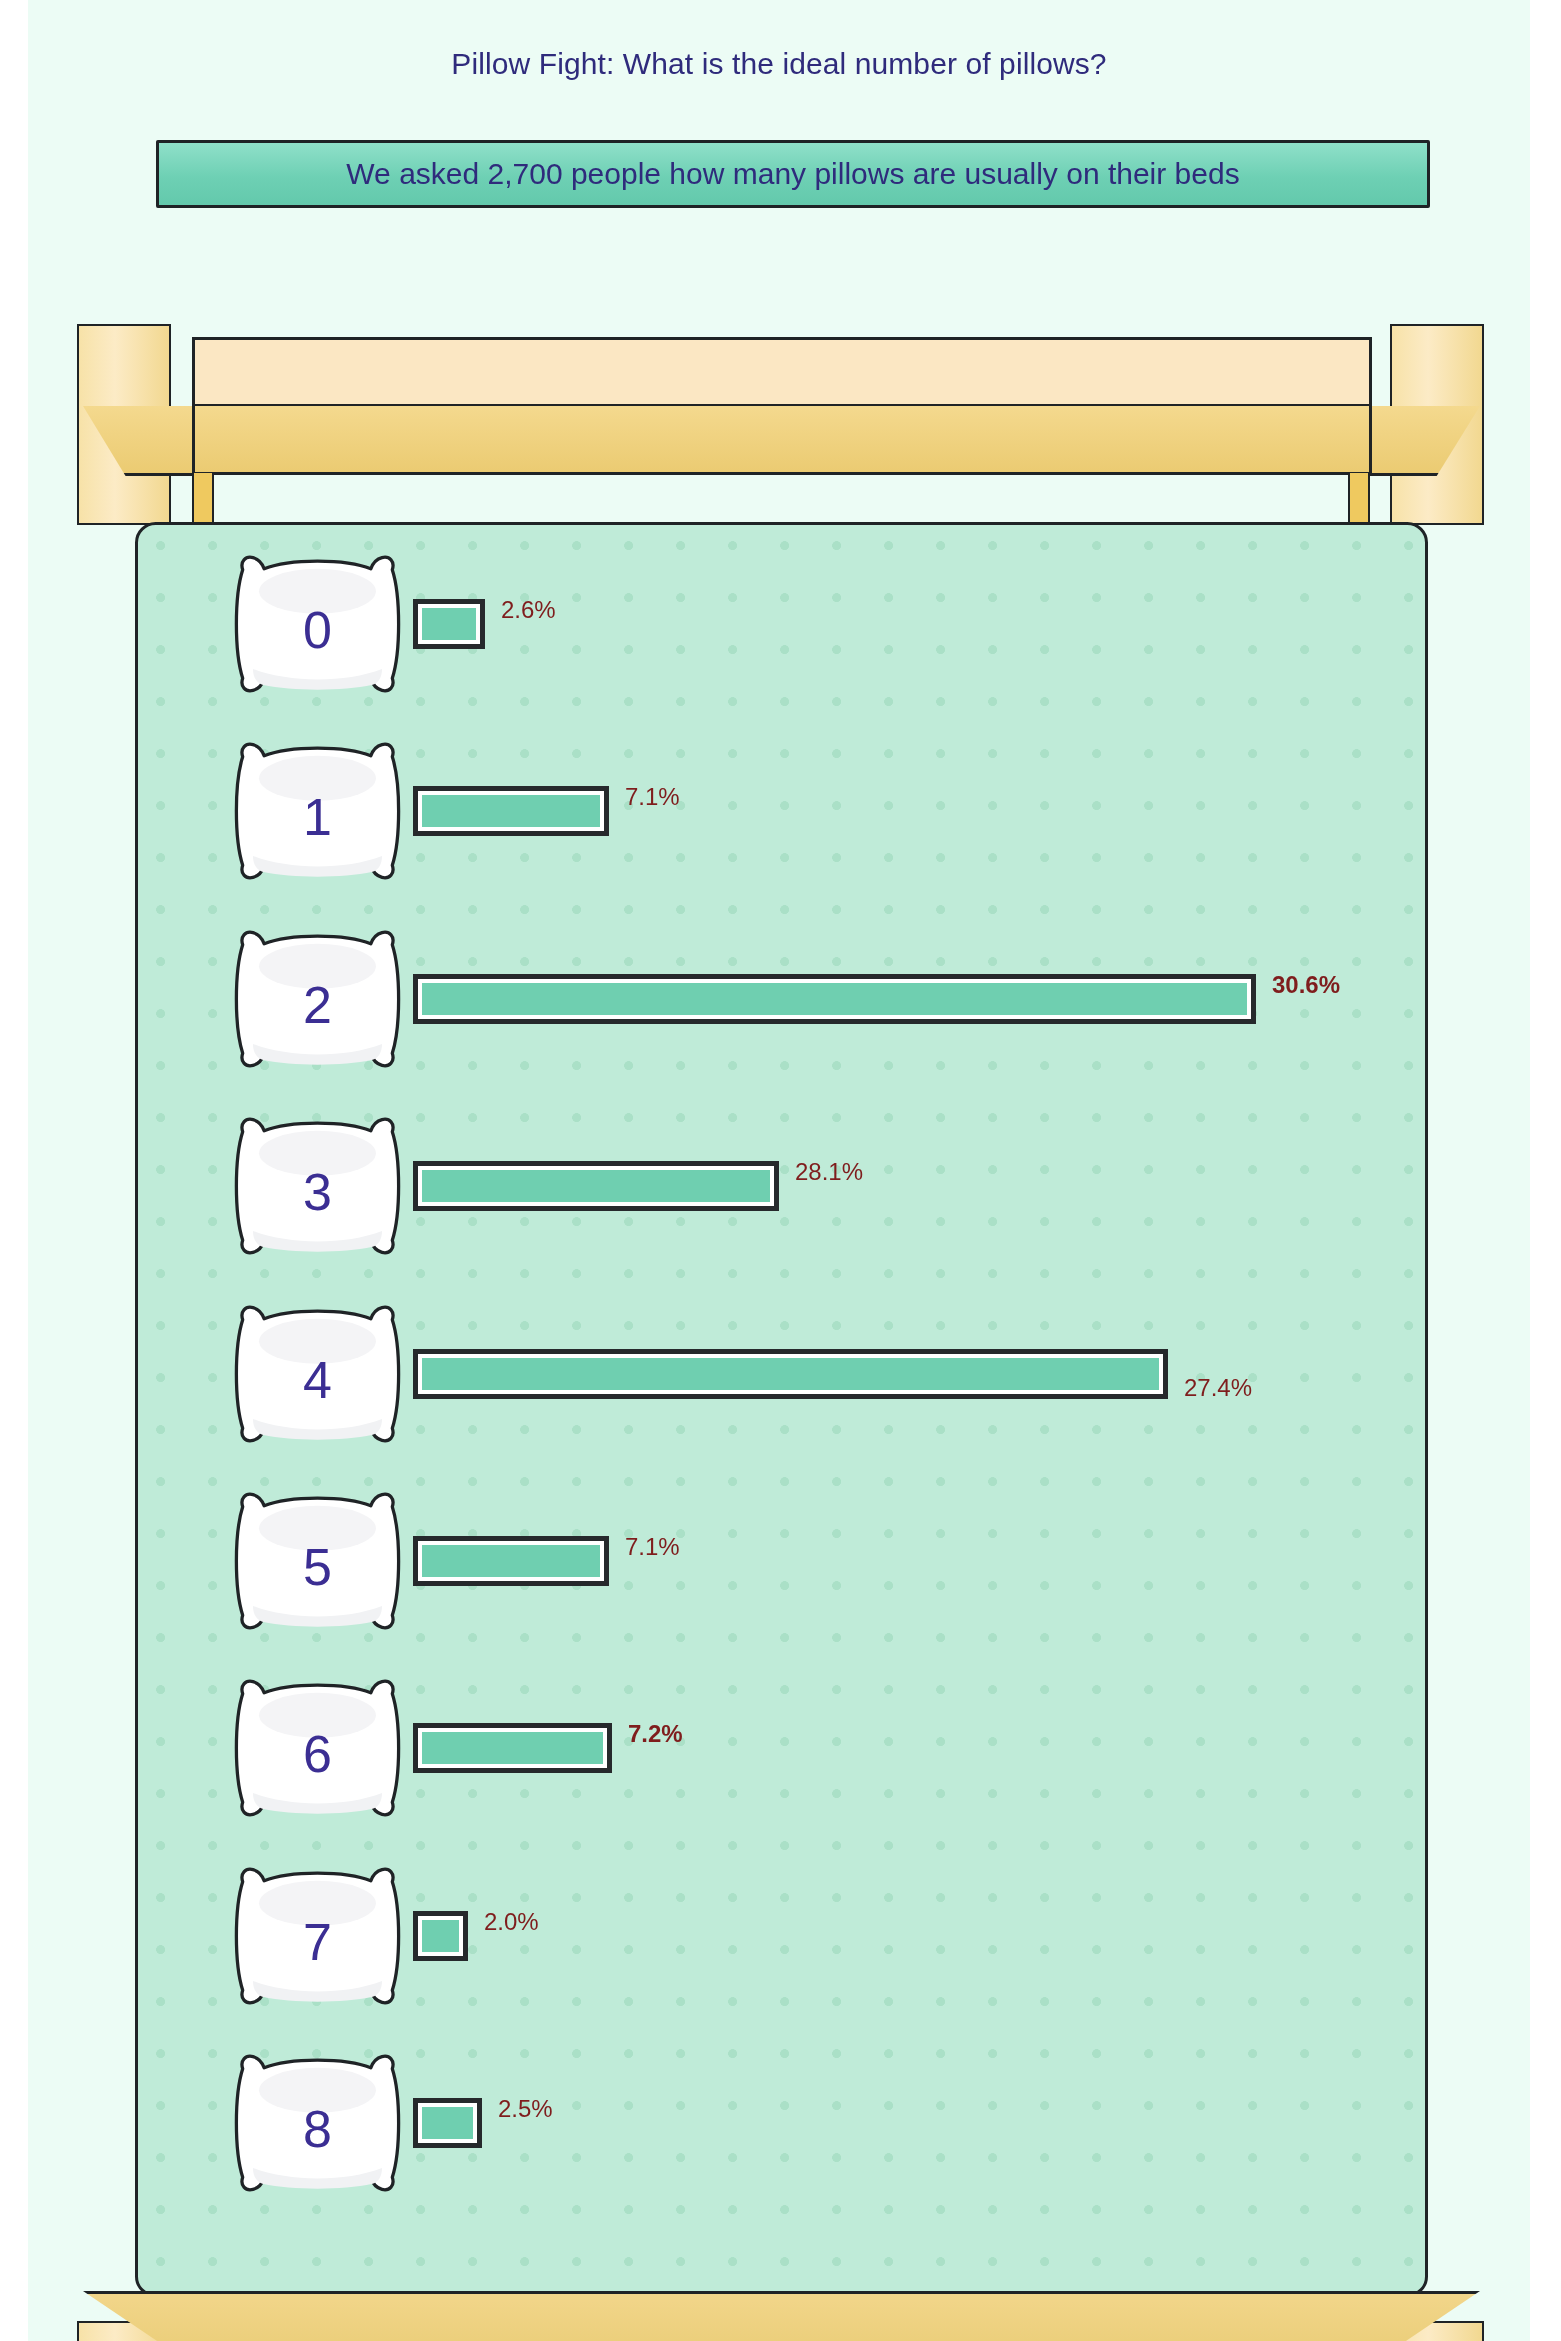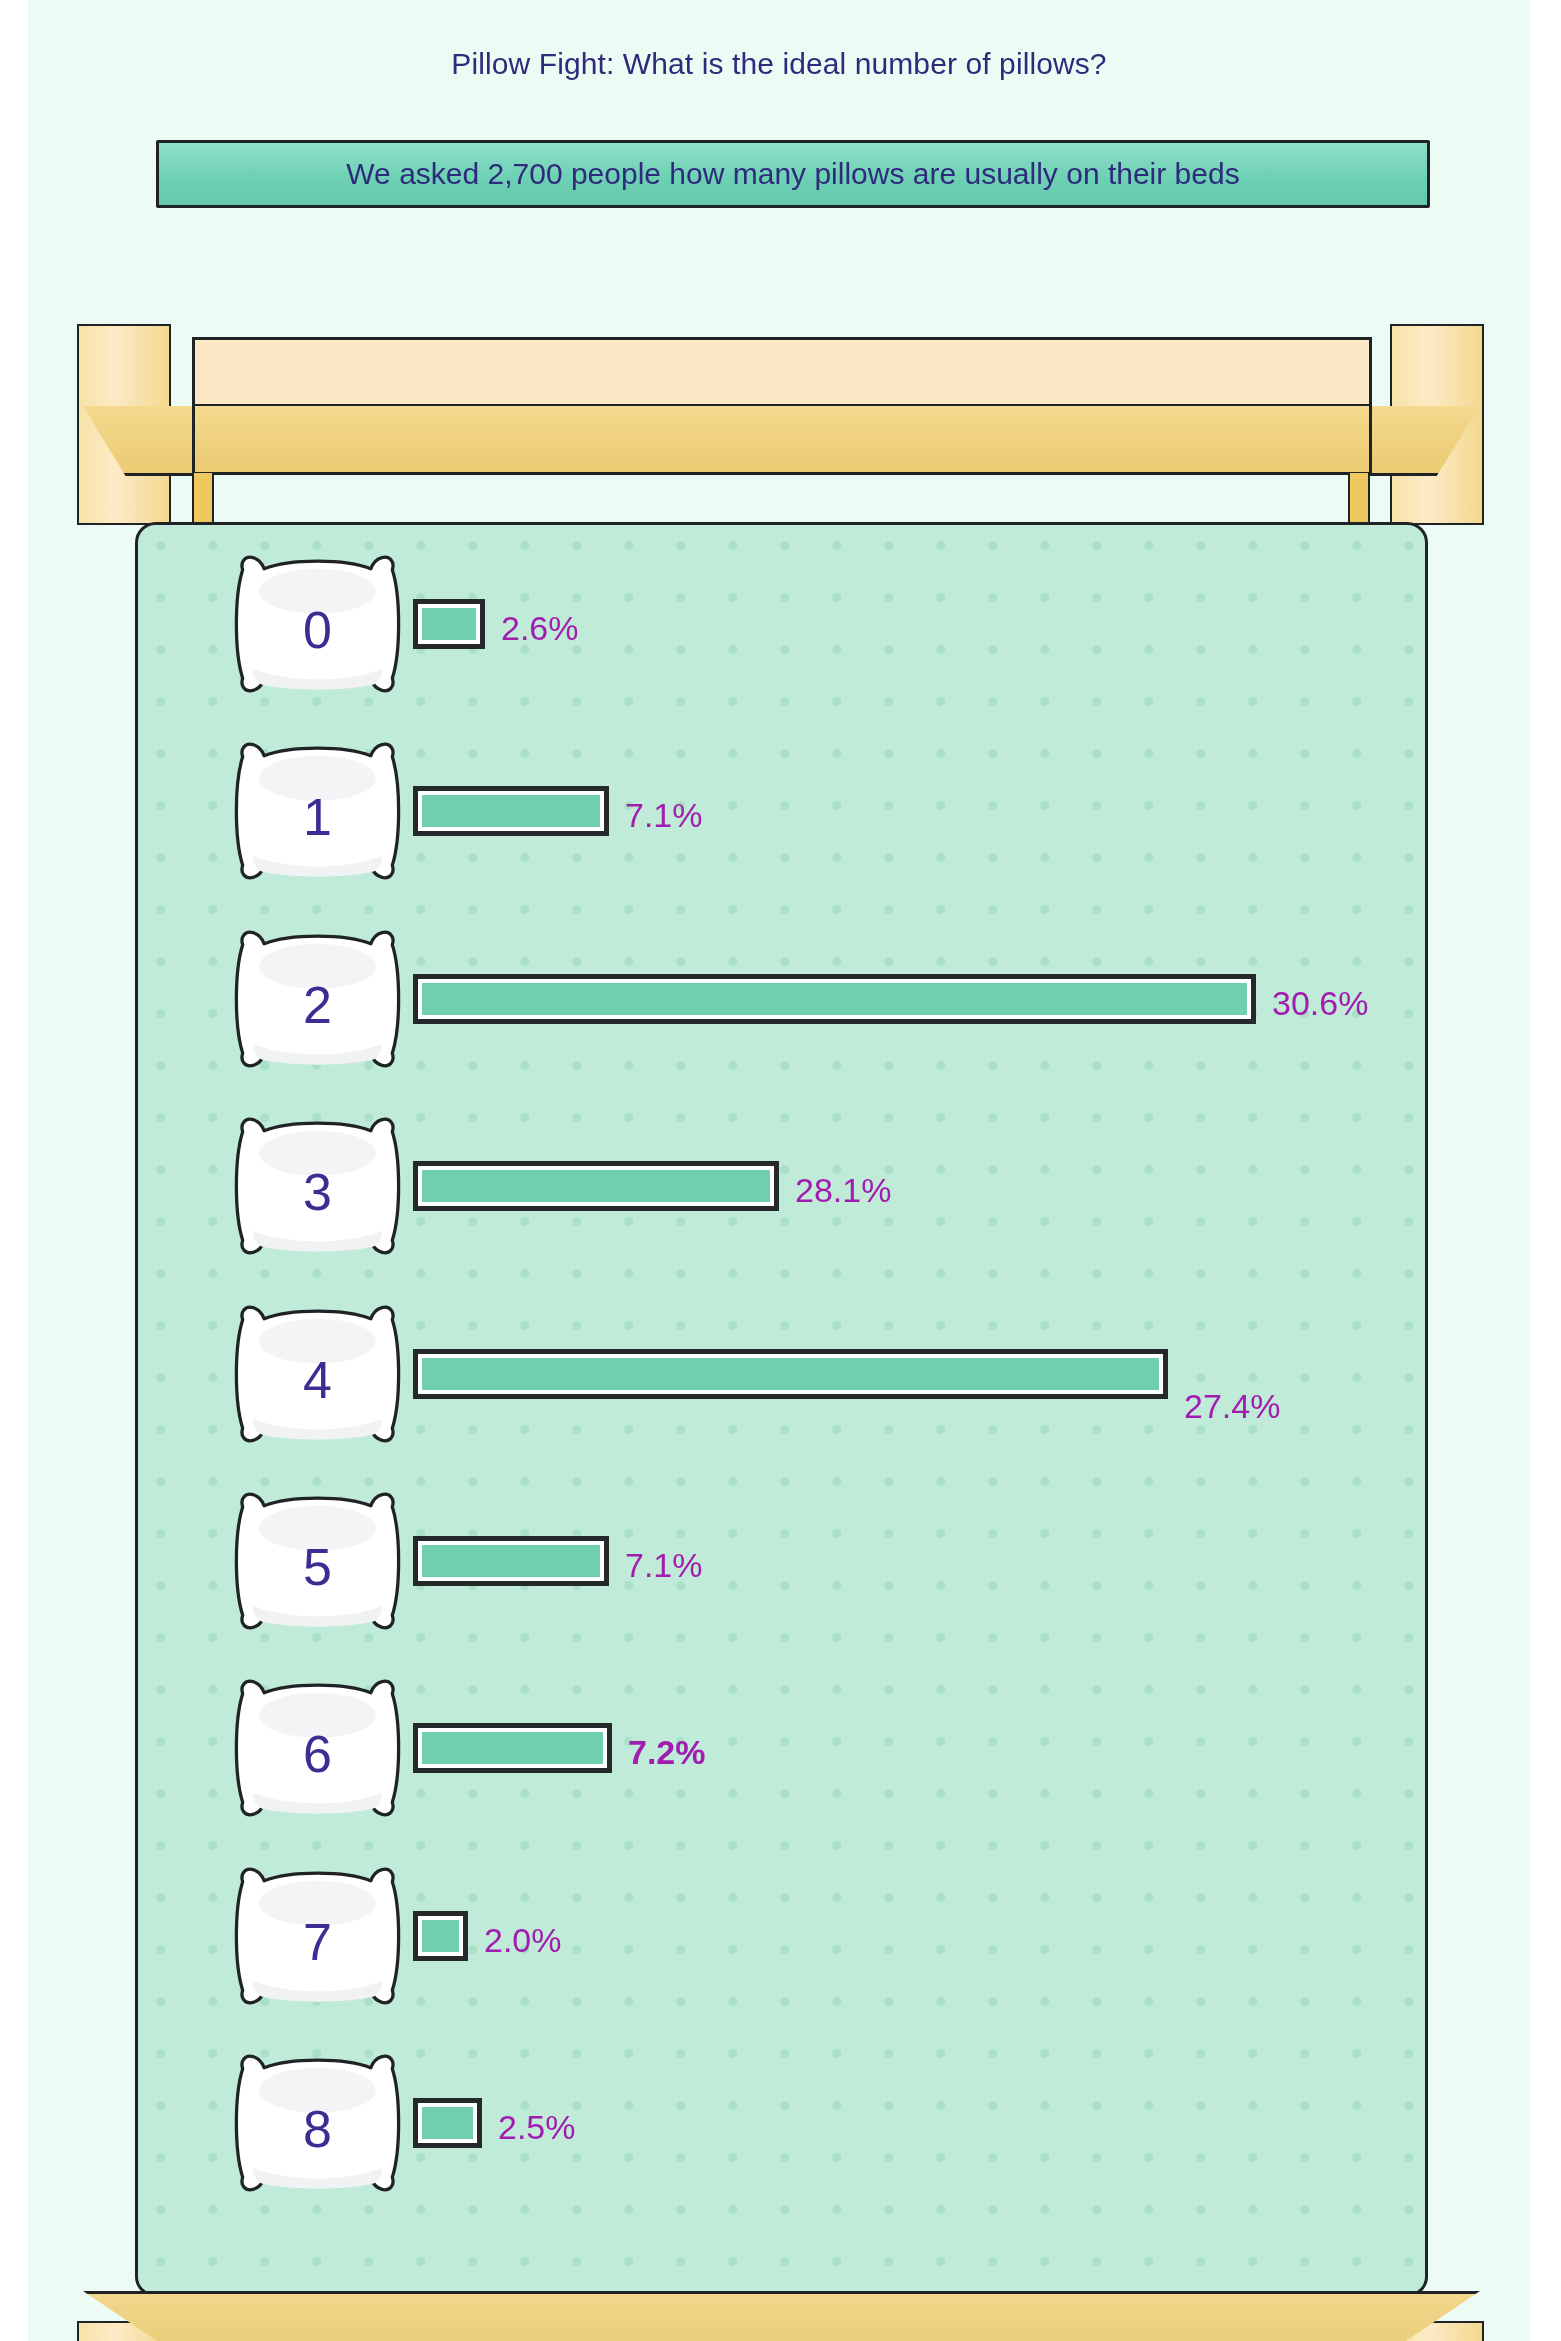--- a/index.html
+++ b/index.html
@@ -137,22 +137,22 @@
   .bar{
     position:absolute;top:52px;height:50px;
     background:#ffffff;
     border:5.2px solid #26292C;
     box-sizing:border-box;
     padding:4.2px;
   }
   .bar-fill{width:100%;height:100%;background:#6FCFB0;}
 
   .pct{
-    position:absolute;top:64px;
-    font-size:34px;color:#a21caf;white-space:nowrap;
+    position:absolute;top:51px;
+    font-size:24px;color:#7f1d1d;white-space:nowrap;
     line-height:1;
   }
 </style>
 </head>
 <body>
 
 <div class="page">
 
   <div class="mint-field"></div>
 
@@ -216,21 +216,21 @@
           <svg viewBox="0 0 400 312" xmlns="http://www.w3.org/2000/svg">
             <path d="M40 40 C34 22 46 10 62 14 C74 17 82 27 86 38 C140 16 260 16 314 38 C318 27 326 17 338 14 C354 10 366 22 360 40 C378 96 378 216 360 272 C366 290 354 302 338 298 C326 295 318 285 314 274 C260 296 140 296 86 274 C82 285 74 295 62 298 C46 302 34 290 40 272 C22 216 22 96 40 40 Z" fill="#FFFFFF" stroke="#1F2326" stroke-width="7" stroke-linejoin="round"></path>
             <ellipse cx="200" cy="86" rx="125" ry="48" fill="#F4F4F6"></ellipse>
             <path d="M62 252 C140 282 260 282 338 252 C338 270 330 282 318 286 C250 300 150 300 82 286 C70 282 62 270 62 252 Z" fill="#F1F2F4"></path>
           </svg>
           <div class="num">2</div>
         </div>
         <div class="bar" style="left: 278px; width: 843px;">
           <div class="bar-fill"></div>
         </div>
-        <div class="pct" style="left: 1137px;">30.6%</div>
+        <div class="pct" style="left: 1137px; font-weight: bold;">30.6%</div>
       </div>
       <div class="row" style="top: 1109px;">
         <div class="pillow">
           <svg viewBox="0 0 400 312" xmlns="http://www.w3.org/2000/svg">
             <path d="M40 40 C34 22 46 10 62 14 C74 17 82 27 86 38 C140 16 260 16 314 38 C318 27 326 17 338 14 C354 10 366 22 360 40 C378 96 378 216 360 272 C366 290 354 302 338 298 C326 295 318 285 314 274 C260 296 140 296 86 274 C82 285 74 295 62 298 C46 302 34 290 40 272 C22 216 22 96 40 40 Z" fill="#FFFFFF" stroke="#1F2326" stroke-width="7" stroke-linejoin="round"></path>
             <ellipse cx="200" cy="86" rx="125" ry="48" fill="#F4F4F6"></ellipse>
             <path d="M62 252 C140 282 260 282 338 252 C338 270 330 282 318 286 C250 300 150 300 82 286 C70 282 62 270 62 252 Z" fill="#F1F2F4"></path>
           </svg>
           <div class="num">3</div>
         </div>

